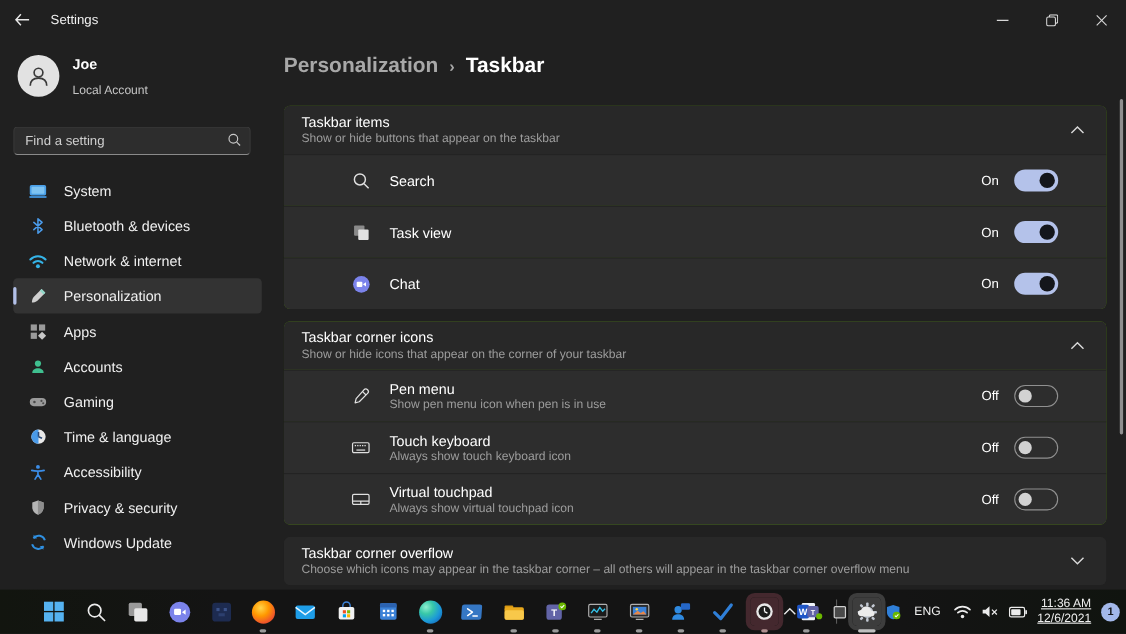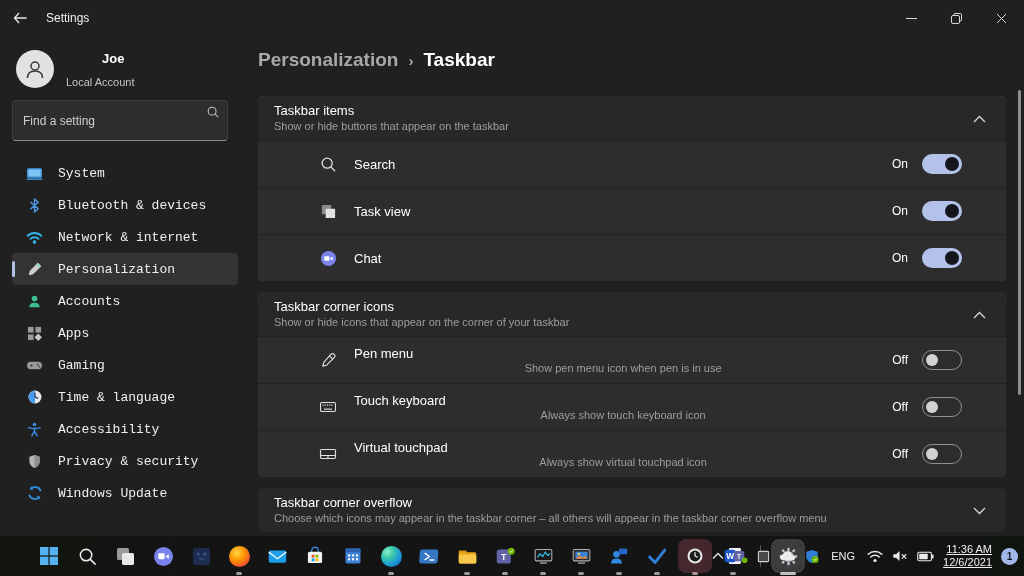--- a/index.html
+++ b/index.html
@@ -11,31 +11,31 @@
   .back-btn { width:40px; height:36px; display:flex; align-items:center; justify-content:center;
     font-size:15px; color:#e8e8e8; cursor:pointer; }
   .tb-title { font-size:12px; color:#f0f0f0; margin-left:6px; }
   .win-controls { position:absolute; right:0; top:0; height:36px; display:flex; }
   .win-btn { width:45px; height:36px; display:flex; align-items:center; justify-content:center; color:#d8d8d8; }
 
   
   .sidebar { position:absolute; top:36px; left:0; width:250px; bottom:40px; }
   .profile { display:flex; align-items:center; gap:12px; margin:14px 0 0 16px; cursor:pointer; }
   .avatar { width:38px; height:38px; border-radius:50%; background:#e2e2e2; display:flex; align-items:center; justify-content:center; }
-  .p-name { font-size:13px; font-weight:bold; color:#fff;margin-left:36px; }
+  .p-name { font-size:13px; font-weight:bold; color:#fff; }
   .p-type { font-size:11px; color:#c4c4c4; margin-top:10px; }
-  .search-wrap { position:absolute; top:64px; left:12px; width:216px; height:41px; }
+  .search-wrap { position:absolute; top:79px; left:12px; width:216px; height:26px; }
   .search-input { width:100%; height:100%; background:#2d2d2d; border:1px solid #3c3c3c; border-bottom:1px solid #8a8a8a;
     border-radius:4px; color:#e0e0e0; font-size:12px; padding:0 28px 0 10px; outline:none;
     font-family:"Liberation Sans",sans-serif; }
   .search-input::placeholder { color:#cfcfcf; }
   .search-glyph { position:absolute; right:8px; top:5px; }
   .nav { position:absolute; top:121px; left:0; right:0; }
   .nav-item { height:32px; margin:0 12px; padding-left:14px; display:flex; align-items:center; gap:15px;
-    border-radius:4px; font-size:13px; color:#f0f0f0; cursor:pointer; position:relative;font-family:Liberation Mono, monospace; }
+    border-radius:4px; font-size:13px; color:#f0f0f0; cursor:pointer; position:relative; }
   .nav-item.selected { background:#333333; }
   .nav-item.selected::before { content:""; position:absolute; left:0; top:8px; width:3px; height:16px;
     border-radius:2px; background:#b2c0e8; }
   .nav-icon { width:17px; height:17px; display:flex; align-items:center; justify-content:center; }
 
   
   .main { position:absolute; left:250px; right:0; top:36px; bottom:40px; overflow:hidden; }
   .breadcrumb { display:flex; align-items:baseline; gap:10px; margin:13px 0 0 8px; font-size:19px; font-weight:600; }
   .bc-parent { color:#a8a8a8; cursor:pointer; }
   .bc-sep { color:#a8a8a8; font-size:15px; }
@@ -43,21 +43,21 @@
   .cards { position:absolute; left:8px; right:18px; top:60px; bottom:0; overflow:hidden; }
   .card { border-radius:6px; overflow:hidden; margin-bottom:11px; background:#4d7c0f; }
   .card-header { background:#282828; min-height:44px; display:flex; align-items:center; padding:6px 20px 7px 16px; cursor:pointer; }
   .hdr-text { flex:1; }
   .hdr-title { font-size:13px; color:#ffffff; }
   .hdr-sub { font-size:11px; color:#9d9d9d; margin-top:2px; }
   .row { height:47px; display:flex; align-items:center; padding:0 20px 0 60px; border-top:1px solid #232323; background:#2d2d2d; }
   .row-icon { width:20px; display:flex; align-items:center; justify-content:center; margin-right:16px; }
   .row-text { flex:1; }
   .row-label { font-size:13px; color:#ffffff; }
-  .row-desc { font-size:11px; color:#9d9d9d; margin-top:1px;text-align:center; }
+  .row-desc { font-size:11px; color:#9d9d9d; margin-top:1px; }
   .row-ctl { display:flex; align-items:center; gap:14px; margin-right:24px; }
   .state-label { font-size:12px; color:#ffffff; }
   .toggle { width:40px; height:20px; border-radius:10px; cursor:pointer; display:flex; align-items:center; }
   .toggle.on { background:#b4c2ea; justify-content:flex-end; padding:3px; }
   .toggle.on .knob { width:14px; height:14px; border-radius:50%; background:#14161b; }
   .toggle.off { border:1px solid #909090; background:transparent; justify-content:flex-start; padding:3px; }
   .toggle.off .knob { width:12px; height:12px; border-radius:50%; background:#d2d2d2; }
   .scrollbar { position:absolute; right:3px; top:90px; width:3px; height:305px; background:#8f8f8f; border-radius:2px; cursor:pointer; }
 
   
@@ -170,36 +170,36 @@
           <svg width="16" height="16" viewBox="0 0 16 16">
             <path d="M10.8 1.8 L14.2 5.2 L7 12.4 C5.8 13.6 3.2 14 2 14 C2 12.8 2.4 10.2 3.6 9 Z" fill="#cfcfcf"></path>
             <path d="M10.8 1.8 L14.2 5.2 L12.6 6.8 L9.2 3.4 Z" fill="#8fd8c8"></path>
           </svg>
         </span>
       <span>Personalization</span>
     </div>
     <div class="nav-item">
       <span class="nav-icon">
           <svg width="15" height="15" viewBox="0 0 16 16">
-            <circle cx="8" cy="4.8" r="3" fill="#3fbf8f"></circle>
-            <path d="M2.5 14 C2.5 10.8 5 9.4 8 9.4 C11 9.4 13.5 10.8 13.5 14 Z" fill="#3fbf8f"></path>
-          </svg>
-        </span>
-      <span>Accounts</span>
-    </div>
-    <div class="nav-item">
-      <span class="nav-icon">
-          <svg width="15" height="15" viewBox="0 0 16 16">
             <rect x="1" y="1" width="6" height="6" fill="#9a9a9a"></rect>
             <rect x="9" y="1" width="6" height="6" fill="#9a9a9a"></rect>
             <rect x="1" y="9" width="6" height="6" fill="#9a9a9a"></rect>
             <rect x="9.2" y="9.2" width="5.6" height="5.6" fill="#c8c8c8" transform="rotate(45 12 12)"></rect>
           </svg>
         </span>
       <span>Apps</span>
+    </div>
+    <div class="nav-item">
+      <span class="nav-icon">
+          <svg width="15" height="15" viewBox="0 0 16 16">
+            <circle cx="8" cy="4.8" r="3" fill="#3fbf8f"></circle>
+            <path d="M2.5 14 C2.5 10.8 5 9.4 8 9.4 C11 9.4 13.5 10.8 13.5 14 Z" fill="#3fbf8f"></path>
+          </svg>
+        </span>
+      <span>Accounts</span>
     </div>
     <div class="nav-item">
       <span class="nav-icon">
           <svg width="17" height="17" viewBox="0 0 16 16">
             <rect x="1" y="4.5" width="14" height="7" rx="3.5" fill="#9a9a9a"></rect>
             <circle cx="5" cy="8" r="1.1" fill="#4a4a4a"></circle>
             <circle cx="11" cy="7" r="0.9" fill="#4a4a4a"></circle>
             <circle cx="12.5" cy="9" r="0.9" fill="#4a4a4a"></circle>
           </svg>
         </span>

